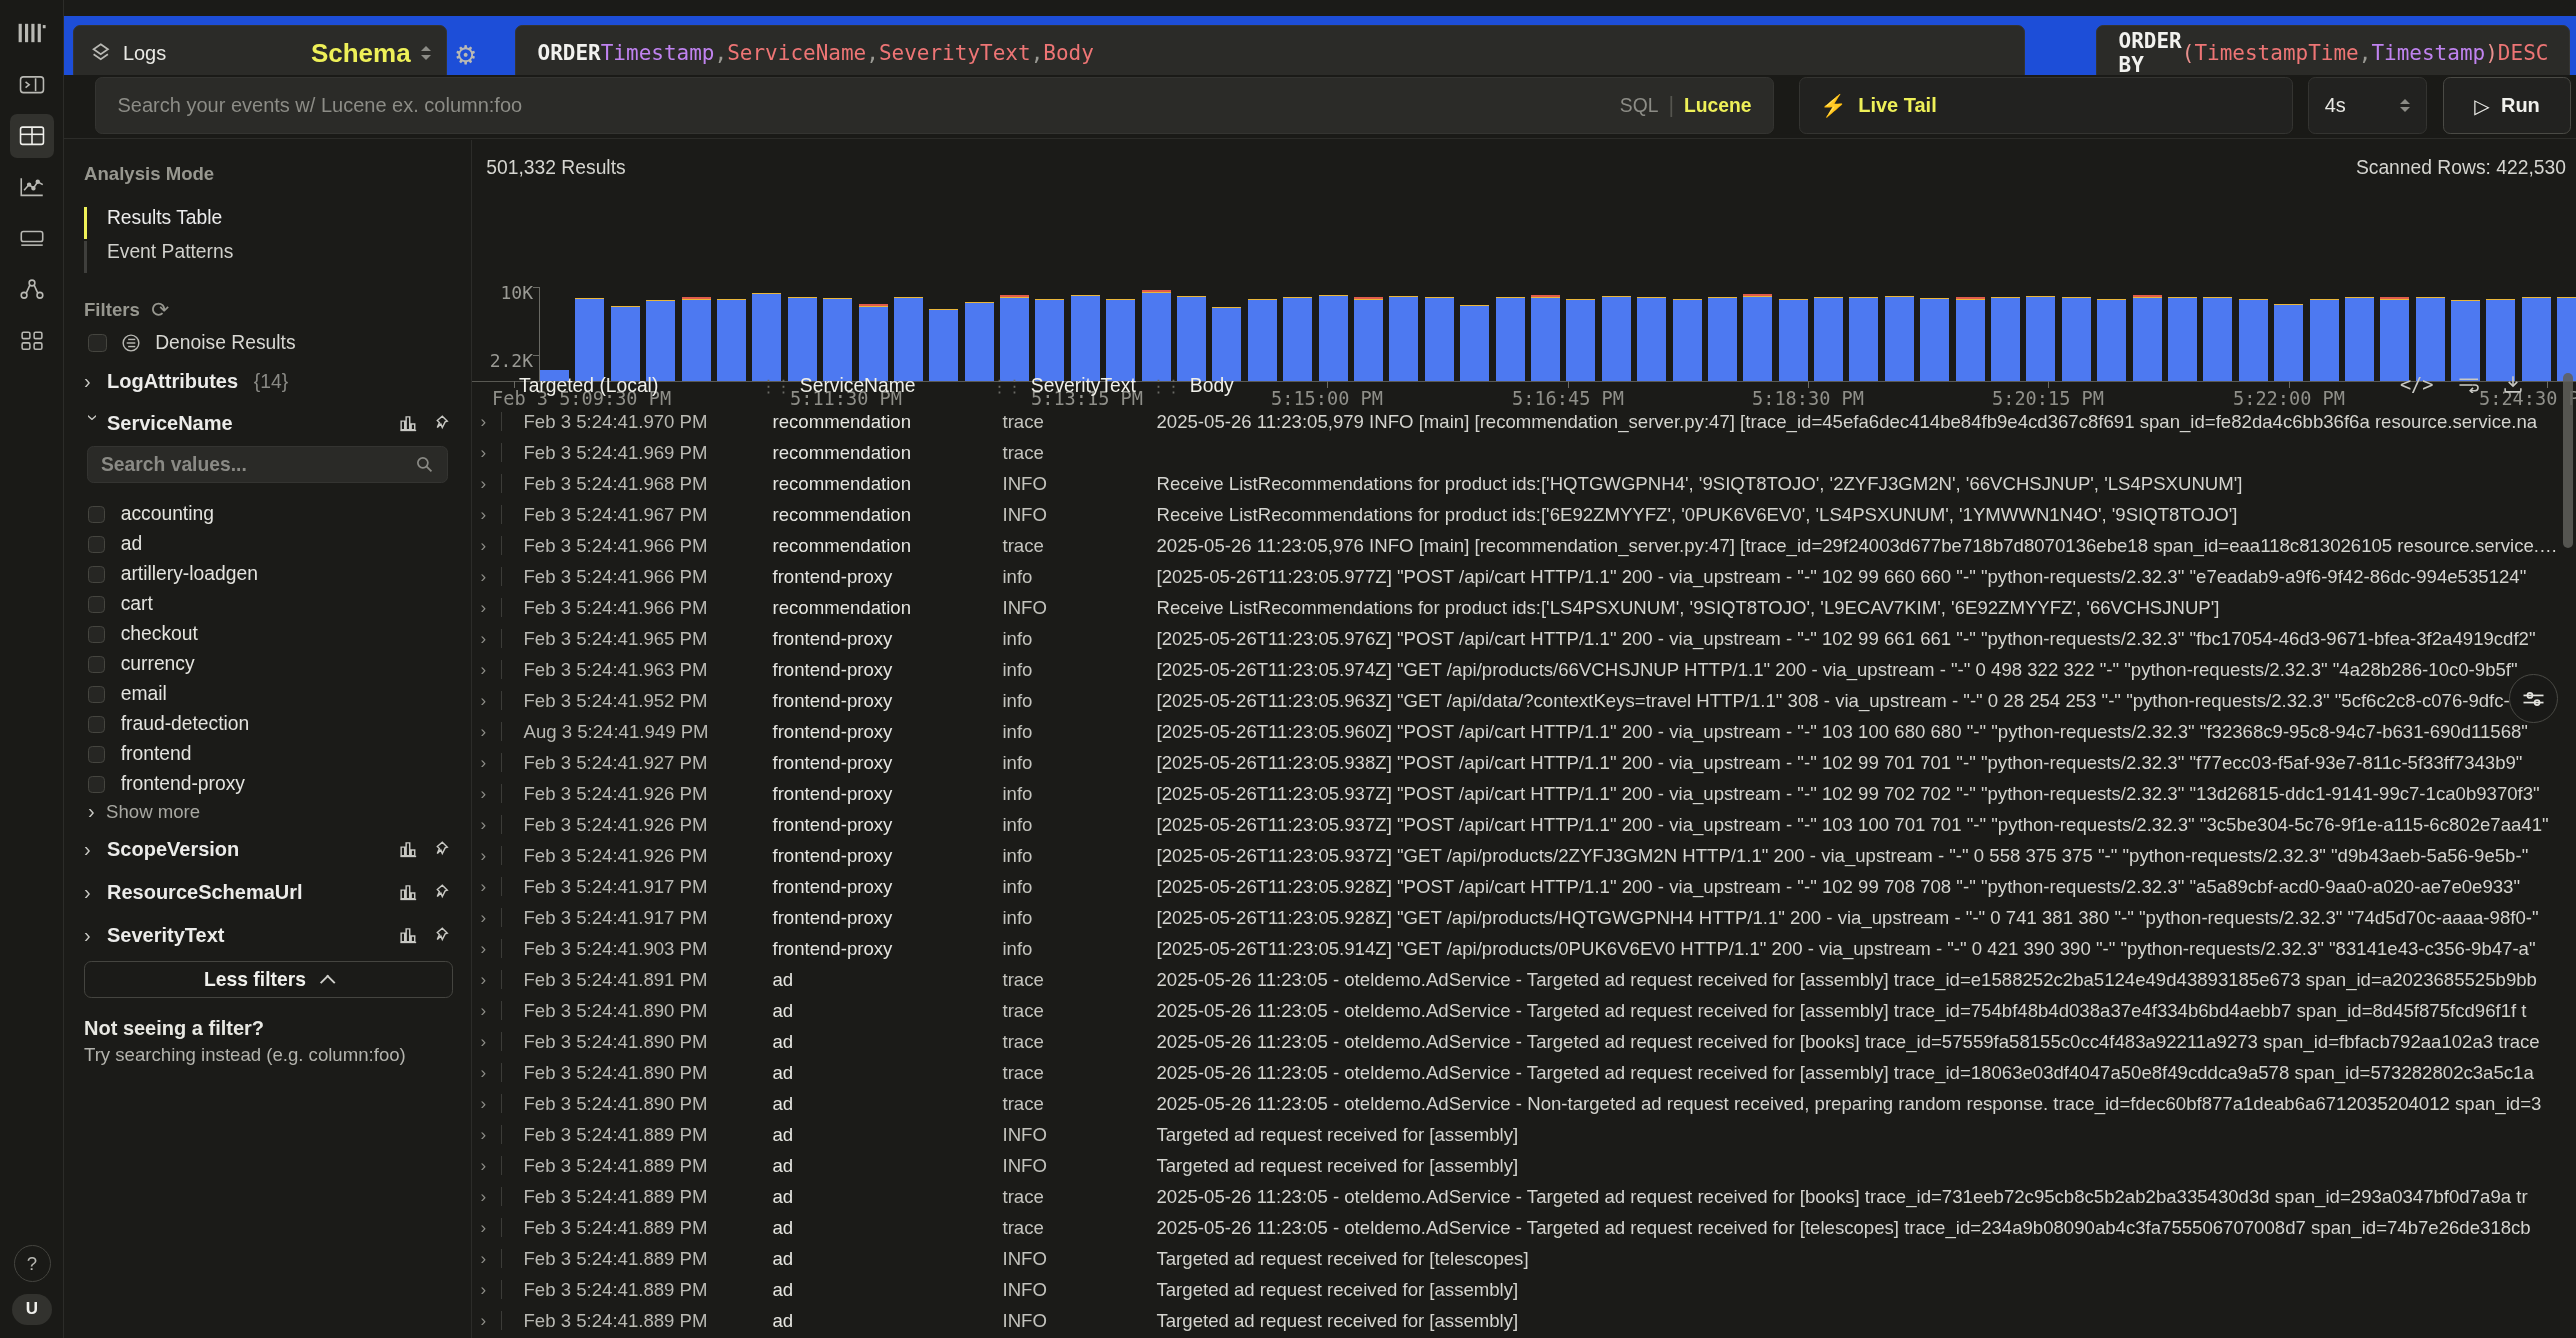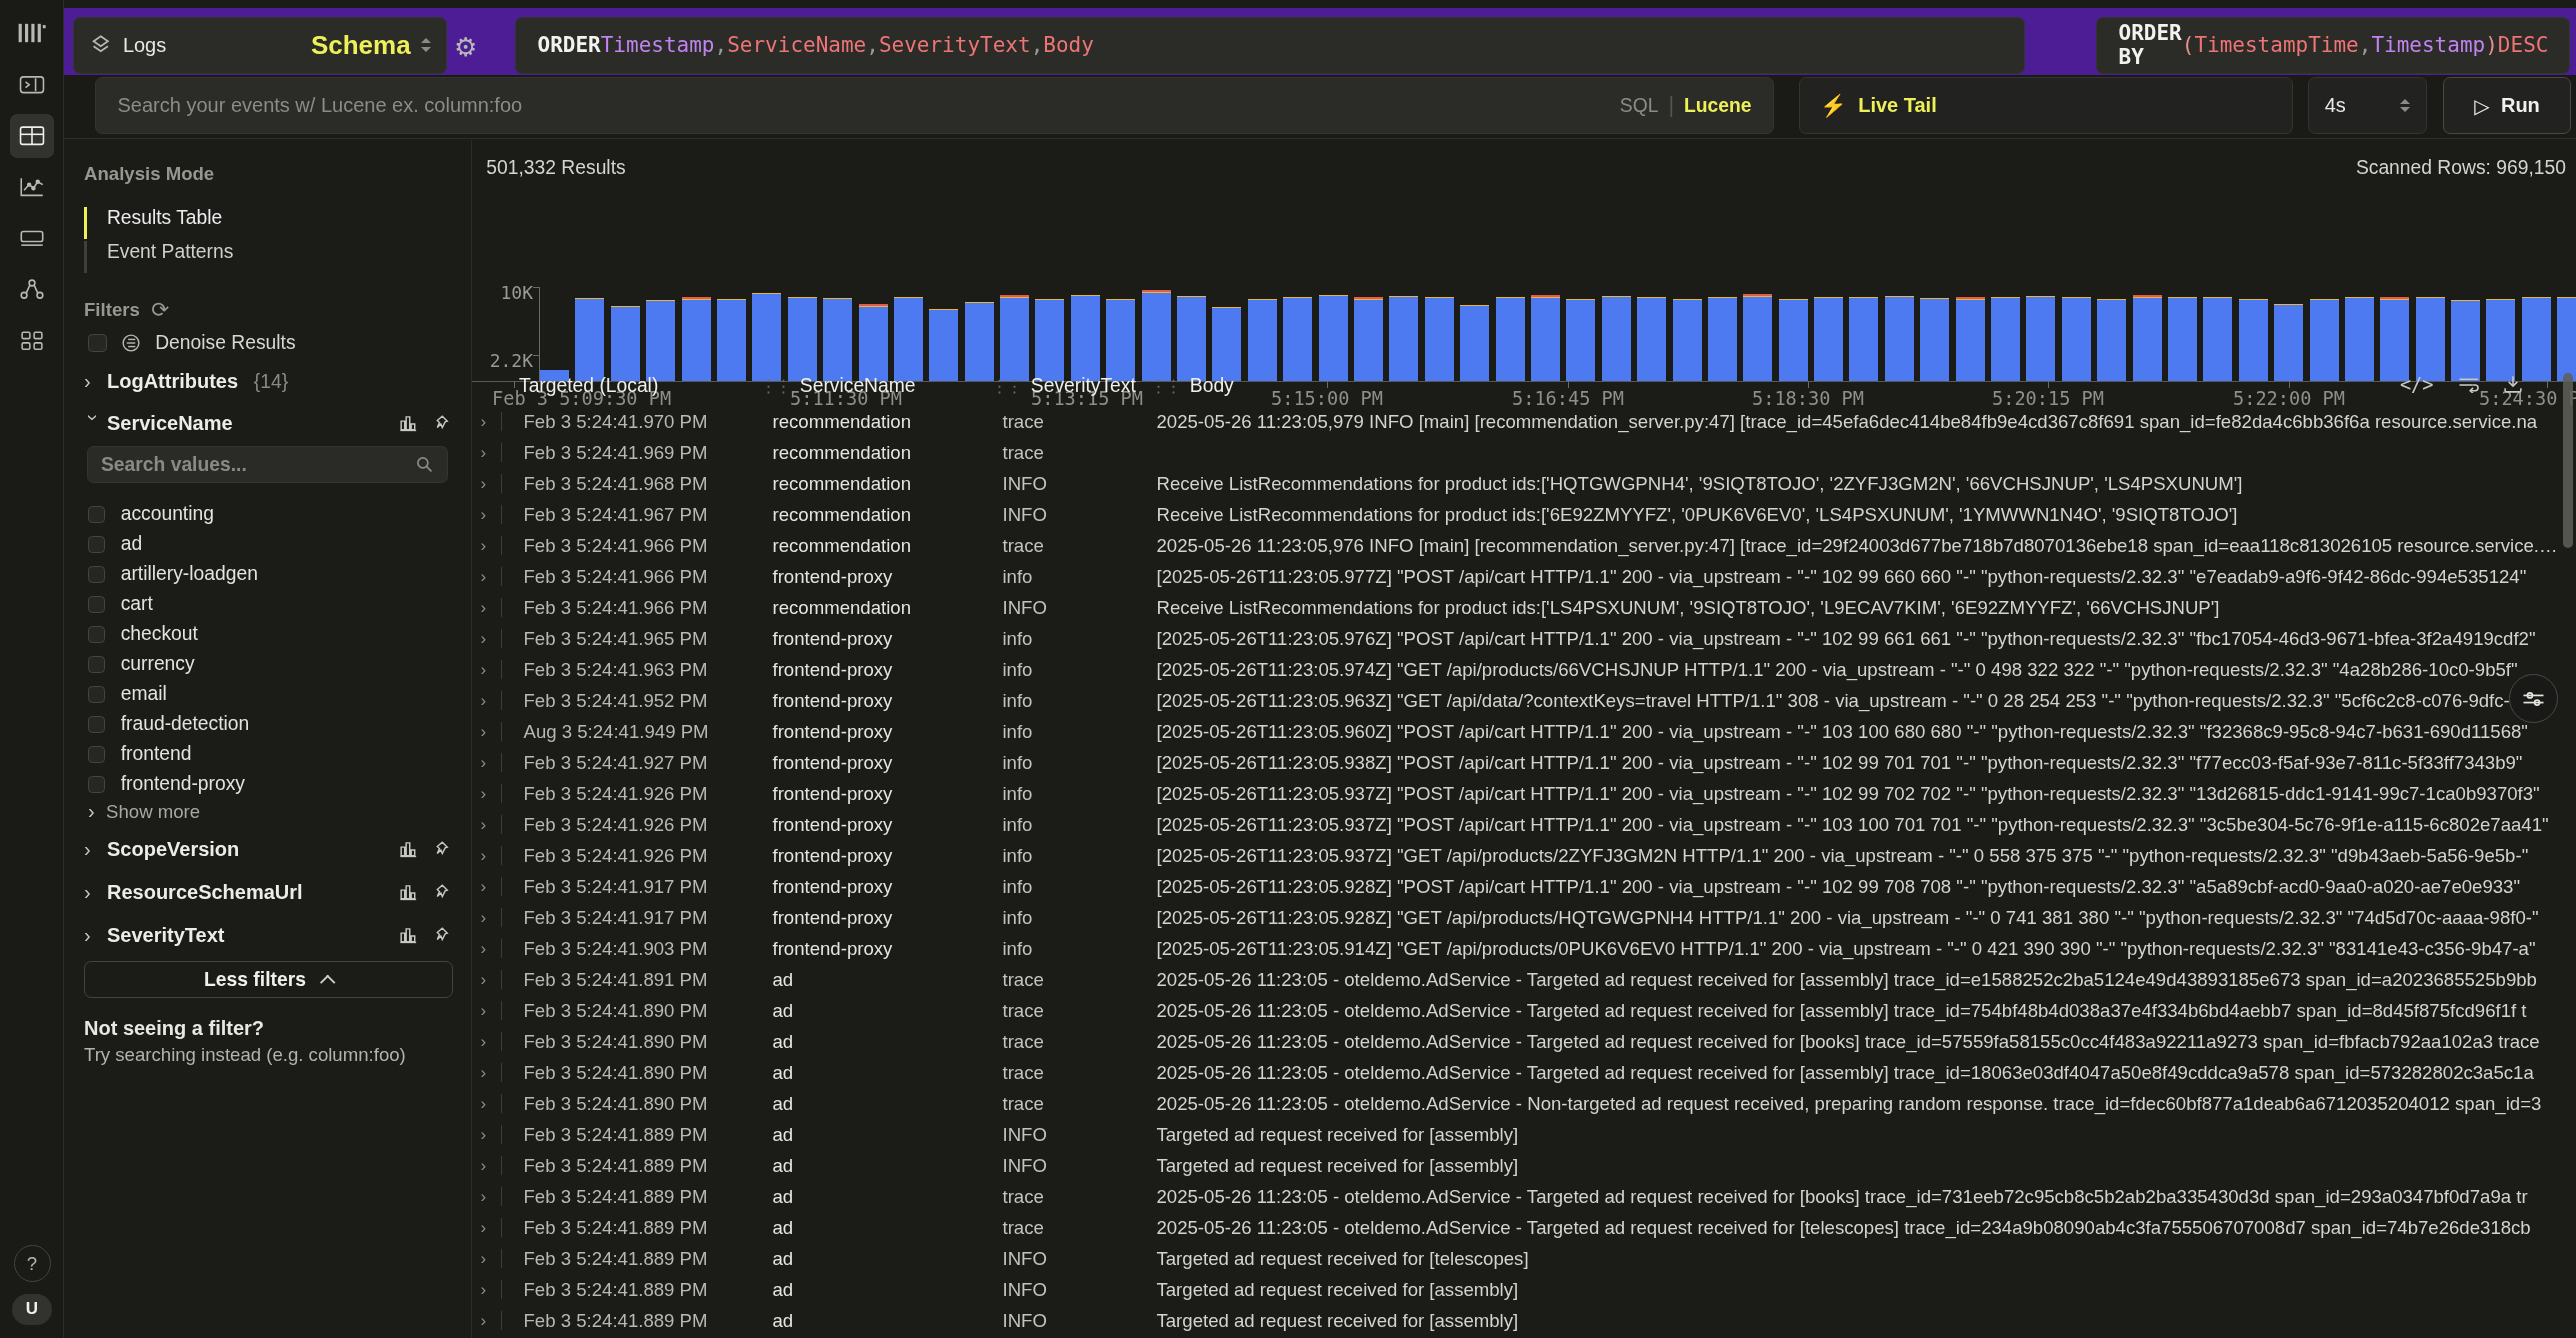--- a/index.html
+++ b/index.html
@@ -17,21 +17,21 @@
   .rail-item svg { stroke:currentColor; fill:none; stroke-width:2.2; }
   #rail-bottom { position:absolute; bottom:13px; left:0; width:64px; }
   .help-circle { width:37px; height:37px; border:1.4px solid #44443f; border-radius:50%;
     color:#b9b9b4; font-size:18.6px; display:flex; align-items:center; justify-content:center;
     margin:0 auto 11.4px; }
   .avatar { width:40px; height:31.5px; background:#32322e; border-radius:15.7px; color:#f0f0ec;
     font-size:17px; font-weight:700; display:flex; align-items:center; justify-content:center;
     margin:0 auto; }
 
   
-  #topbar { position:absolute; left:64px; top:8px; right:0; height:75px; background:#4c1d95; }
+  #topbar { position:absolute; left:64px; top:16px; right:0; height:75px; background:#1d4ed8; }
   .box { background:#2b2b28; border:0.7px solid #343431; border-radius:7.2px; position:absolute;
     display:flex; align-items:center; }
   #source-box { left:9.3px; top:8.6px; width:374px; height:57px; padding:0 15.7px; }
   #source-box .src-label { color:#e9e9e4; font-size:20px; margin-left:11.4px; }
   .schema-badge { color:#eef058; font-size:26px; font-weight:600; margin-left:auto; }
   .updown { display:inline-flex; flex-direction:column; gap:3.6px; margin-left:10px; }
   .updown i { width:0; height:0; border-left:5px solid transparent; border-right:5px solid transparent; display:block; }
   .updown .up { border-bottom:5.7px solid #8c8c86; }
   .updown .dn { border-top:5.7px solid #8c8c86; }
   #gear { left:390px; top:24px; position:absolute; color:#b9b9b4; font-size:26px; }
@@ -421,21 +421,21 @@
   <div id="less-filters">
     <span class="lf">Less filters</span>
     <span class="caret"></span>
   </div>
   <div id="not-seeing">Not seeing a filter?</div>
   <div id="try-search">Try searching instead (e.g. column:foo)</div>
 </div>
 
 <div id="content">
   <div id="results-line">501,332 Results</div>
-  <div id="scanned-line">Scanned Rows: 969,150</div>
+  <div id="scanned-line">Scanned Rows: 422,530</div>
 
   <div id="chart">
     <div class="mono" id="ylab-10k">10K</div>
     <div class="mono" id="ylab-25k">2.2K</div>
     <div id="yaxis"></div>
     <div class="ytick" style="top:79px"></div>
     <div class="ytick" style="top:147px"></div>
     <div id="bars">
         <div class="bar">
           <div class="seg-i" style="height: 10.7px;"></div>

